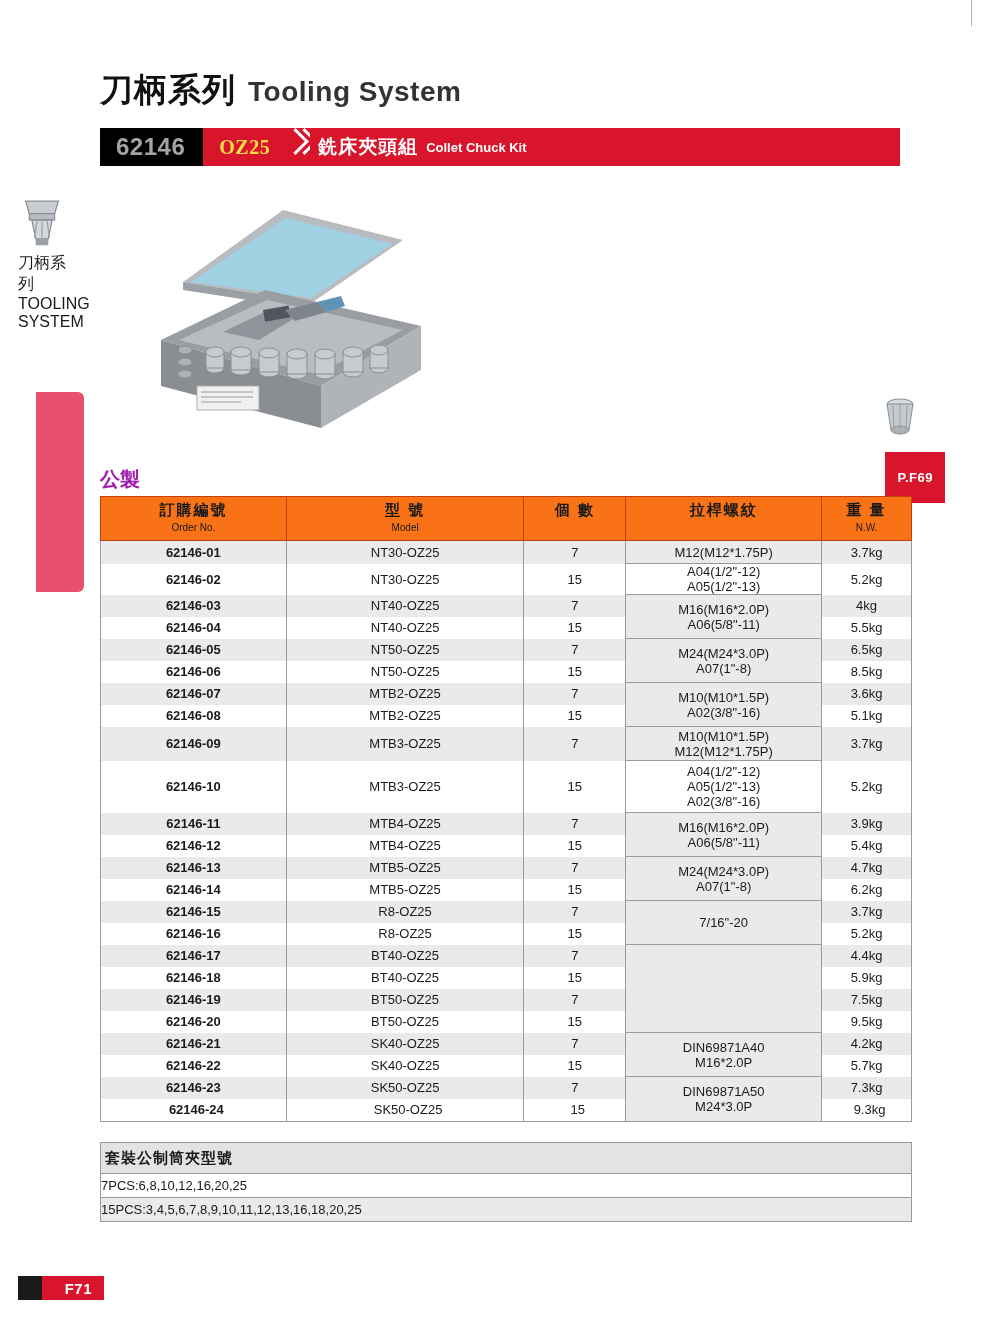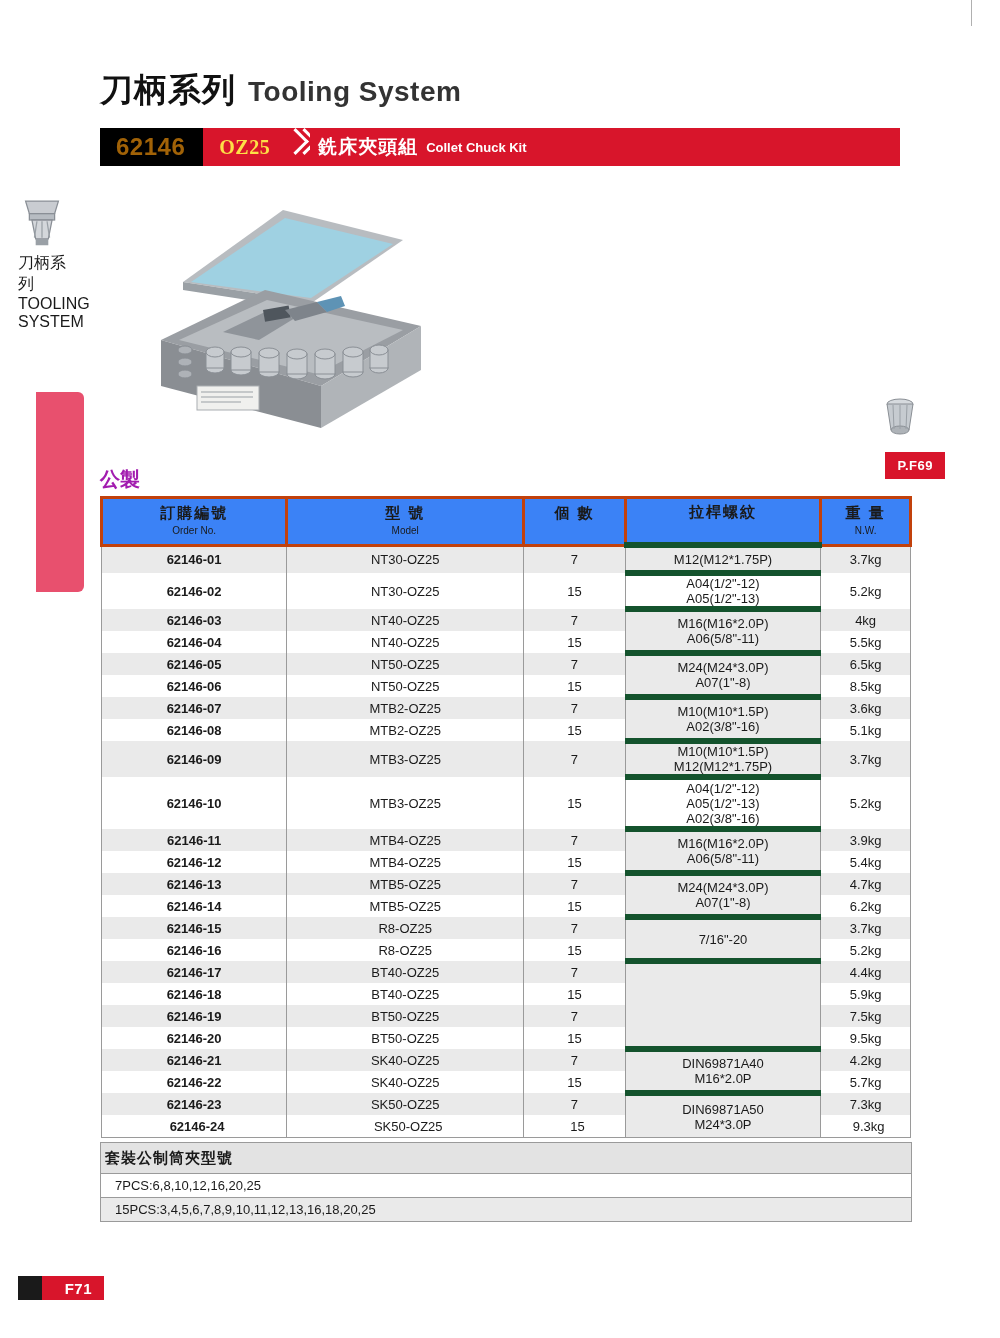--- a/index.html
+++ b/index.html
@@ -56,21 +56,21 @@
     left: 100px;
     top: 128px;
     width: 800px;
     height: 38px;
     background: #d8152b;
     display: flex;
     align-items: center;
   }
   .title-bar .code-box {
     background: #000000;
-    color: #a16207;
+    color: #a3a3a3;
     font-size: 24px;
     font-weight: bold;
     height: 38px;
     line-height: 38px;
     padding: 0 18px 0 16px;
     letter-spacing: 0.5px;
   }
   .title-bar .spec {
     color: #fde047;
     font-size: 20px;
@@ -147,21 +147,21 @@
     height: 48px;
   }
   .pf-badge {
     position: absolute;
     right: 55px;
     top: 452px;
     background: #d8152b;
     color: #ffffff;
     font-size: 13px;
     font-weight: bold;
-    padding: 6px 12px;
+    padding: 18px 12px;
     letter-spacing: 0.5px;
   }
   
   .metric-label {
     position: absolute;
     left: 100px;
     top: 466px;
     font-size: 20px;
     font-weight: bold;
     color: #a21caf;
@@ -172,22 +172,22 @@
     left: 100px;
     top: 496px;
     width: 812px;
   }
   table.spec {
     border-collapse: collapse;
     width: 812px;
     font-size: 13px;
   }
   table.spec th {
-    background: #3b82f6;
-    border: 3px solid #c2410c;
+    background: #f97316;
+    border: 1px solid #c2410c;
     font-weight: bold;
     padding: 4px 4px;
     line-height: 17px;
   }
   table.spec th .sub {
     font-size: 10px;
     font-weight: normal;
     display: block;
   }
   table.spec th .cnh {
@@ -201,21 +201,21 @@
     height: 22px;
     padding: 0 2px;
   }
   table.spec tr.shade td {
     background: #eaeaea;
   }
   table.spec td.order {
     font-weight: bold;
     font-size: 13px;
   }
-  table.spec td.bt { border-top: 6px solid #14532d; margin-top: 48px; }
+  table.spec td.bt { border-top: 1px solid #14532d; margin-top: 48px; }
   table.spec td.bb { border-bottom: 1px solid #9a9a9a; }
   table.spec tbody tr:last-child td { border-bottom: 1px solid #9a9a9a; padding-left: 8px; }
   .cell-lines { line-height: 15px; }
   
   col.c1 { width: 186px; }
   col.c2 { width: 238px; }
   col.c3 { width: 102px; }
   col.c4 { width: 196px; }
   col.c5 { width: 90px; }
   
@@ -234,21 +234,20 @@
     font-size: 15px;
     font-weight: bold;
     letter-spacing: 1px;
   }
   .set-row {
     border-left: 1px solid #9a9a9a;
     border-right: 1px solid #9a9a9a;
     border-bottom: 1px solid #9a9a9a;
     height: 23px;
     line-height: 23px;
-    padding-left: 14px;
     font-size: 13px;
     background: #ffffff;
   }
   .set-row.alt { background: #eaeaea; }
   
   .footer {
     position: absolute;
     left: 18px;
     bottom: 38px;
     width: 86px;

